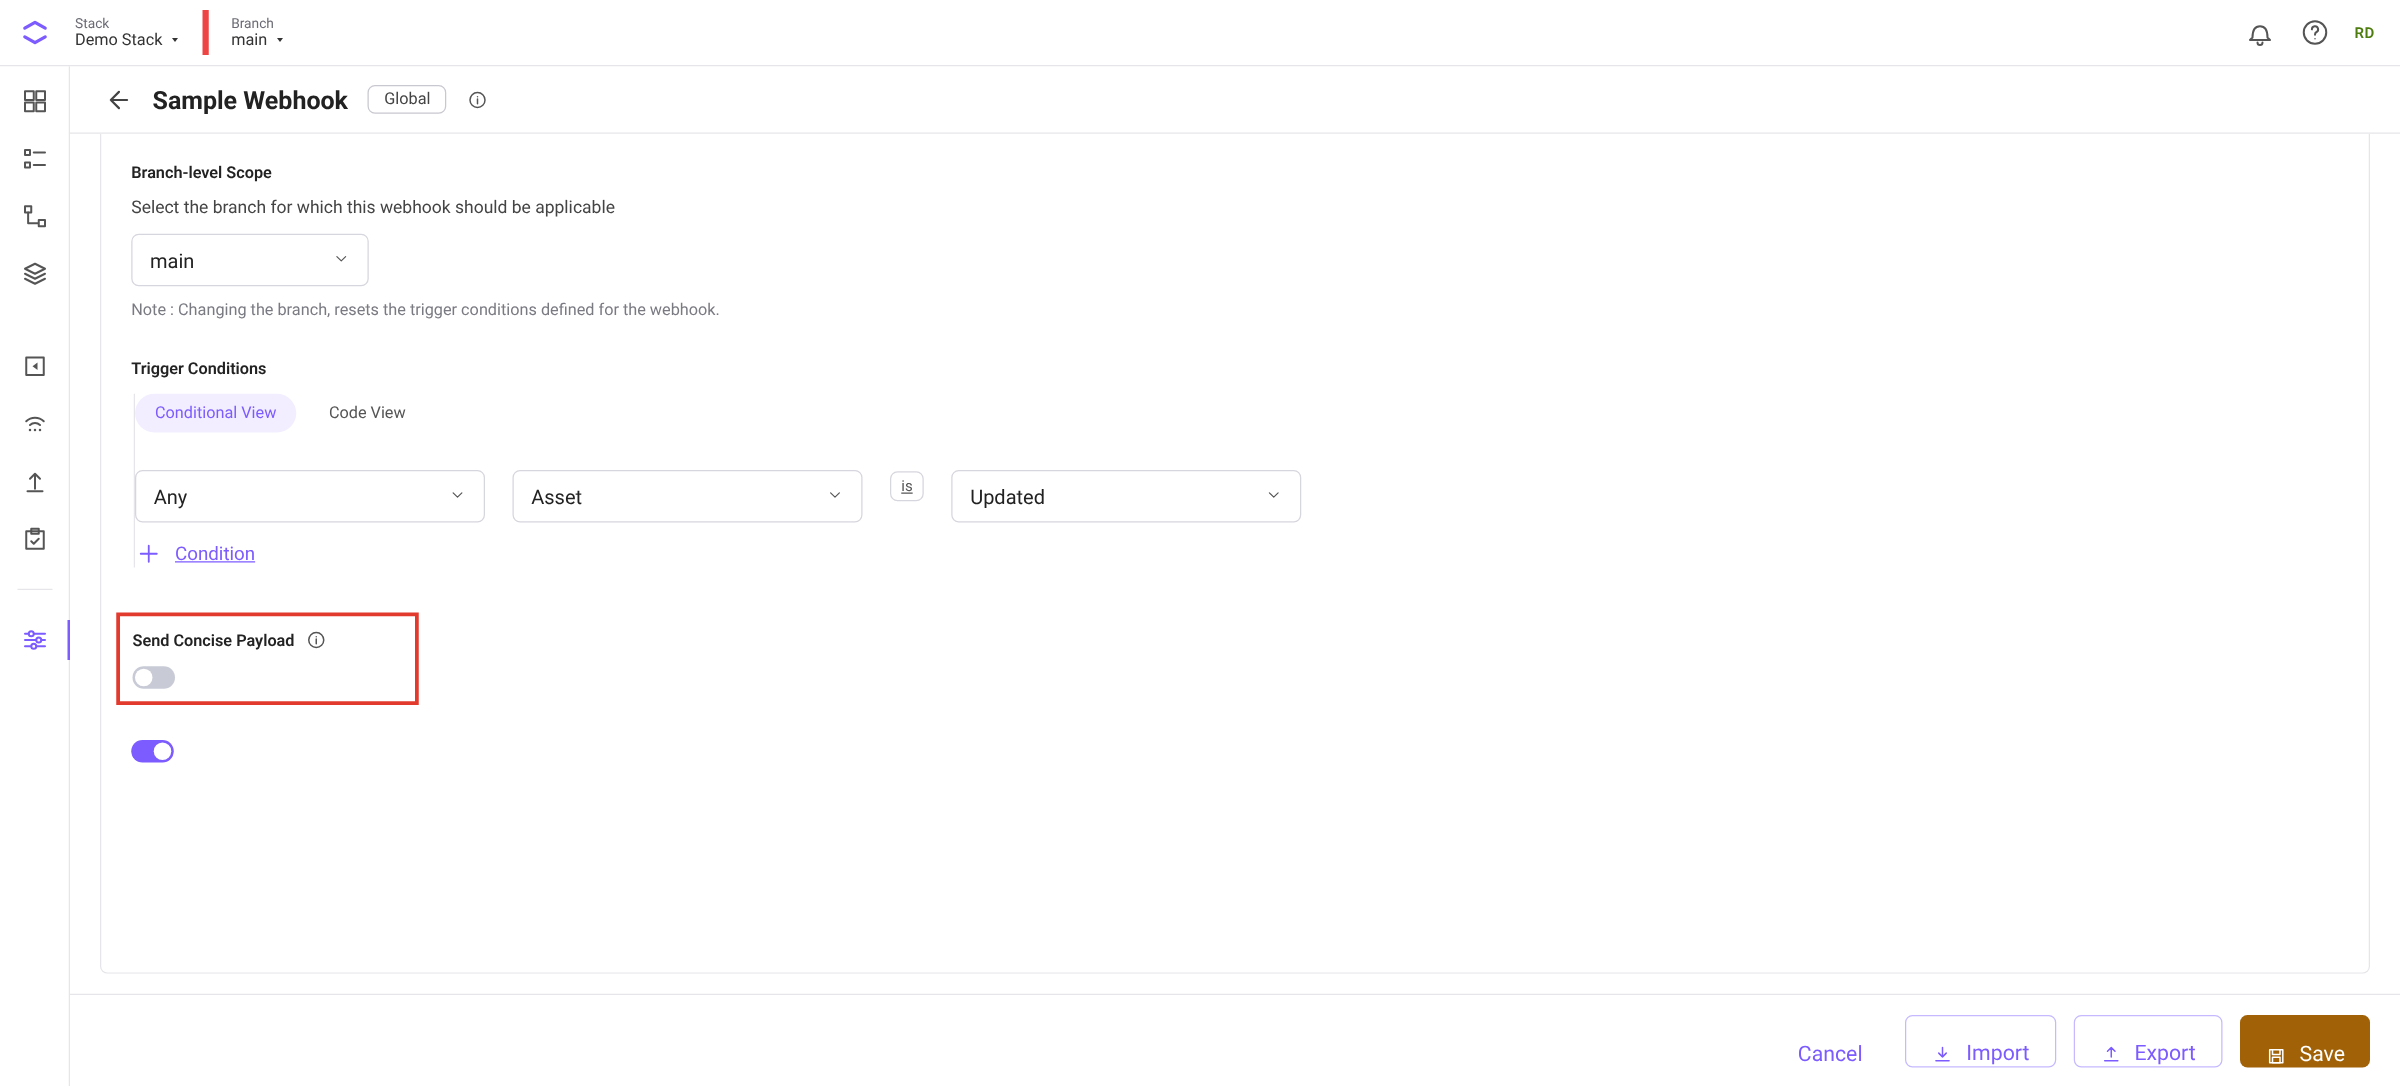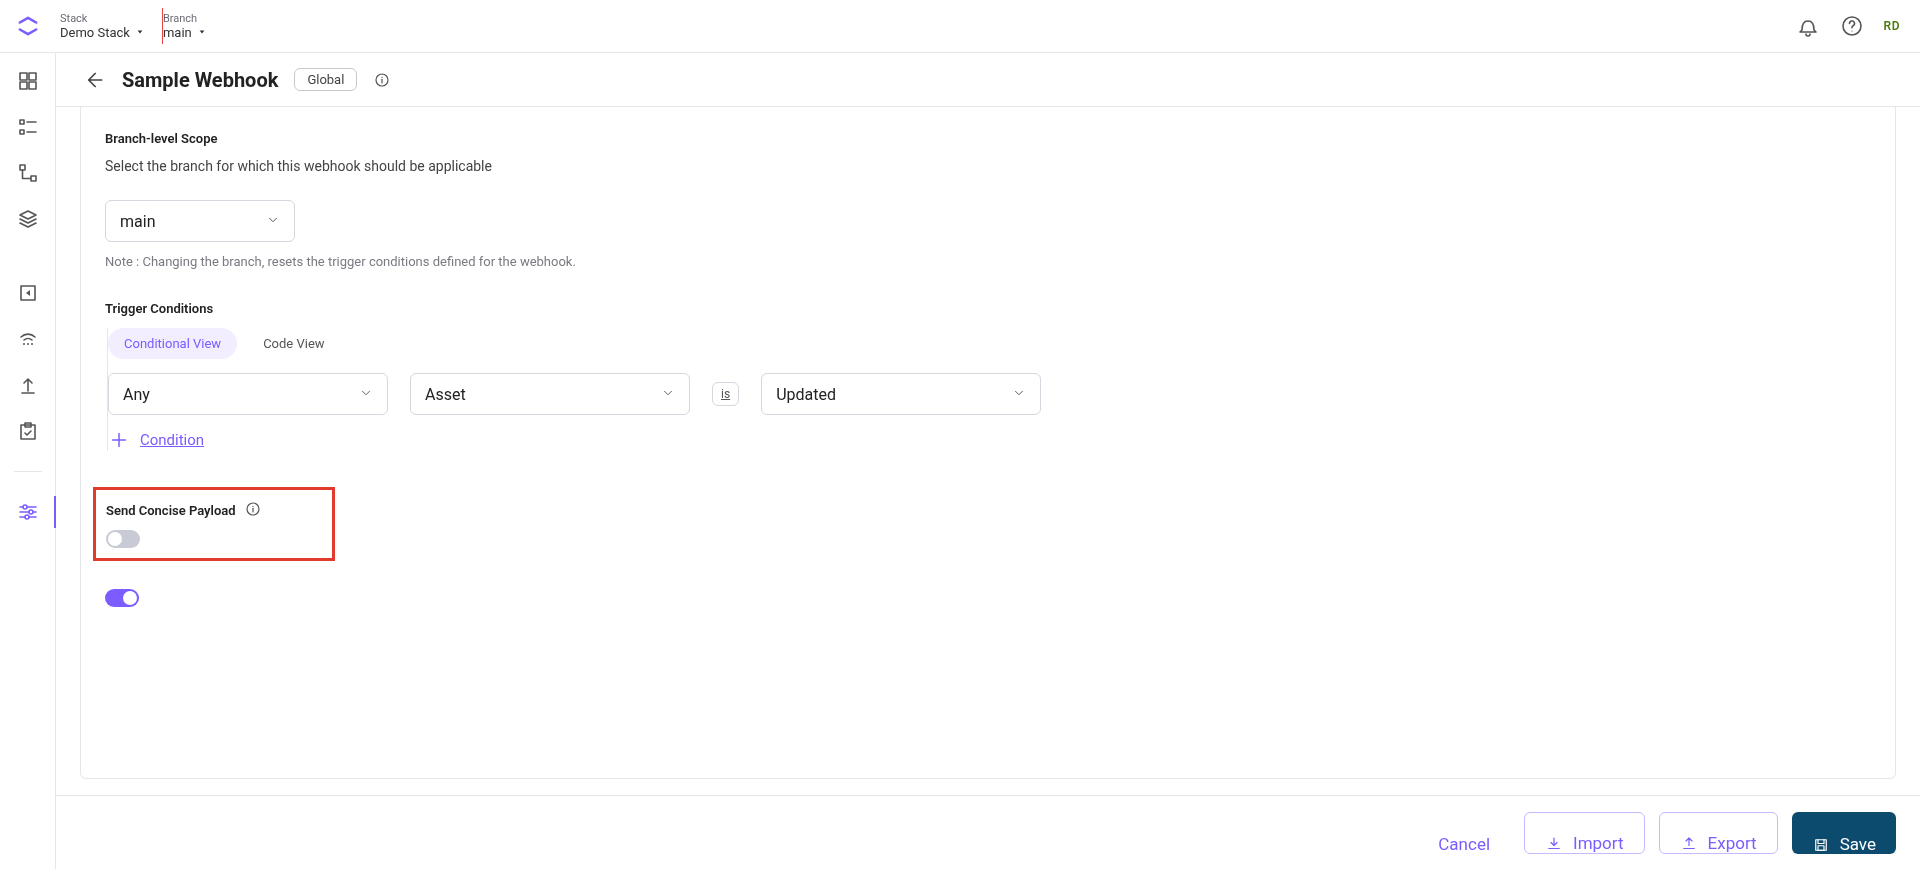--- a/index.html
+++ b/index.html
@@ -3,21 +3,21 @@
   <meta charset="utf-8">
   <style>
     * { box-sizing: border-box; margin: 0; padding: 0; }
     body { font-family: -apple-system, BlinkMacSystemFont, "Segoe UI", Roboto, sans-serif; color: #222; background: #fff; overflow: hidden; }
     .app { width: 1920px; height: 869px; display: flex; flex-direction: column; }
     
     .topbar { height: 52px; display: flex; align-items: center; padding: 0 20px 0 14px; border-bottom: 1px solid transparent; }
     .logo { width: 28px; height: 28px; color: #7c5bff; display:flex; align-items:center; justify-content:center; margin-right: 18px;}
     .stackgroup { display: flex; align-items: stretch; gap: 18px; }
     .stackcol { display: flex; flex-direction: column; justify-content: flex-end; padding: 4px 0;}
-    .stackcol + .stackcol { border-left: 1px solid #ef4444; }
+    .stackcol + .stackcol { border-left: 5px solid #ef4444; padding-left: 18px;}
     .stacklabel { font-size: 11px; color: #6b6b75; }
     .stackval { display:flex; align-items:center; gap:6px; font-size:13px; color:#333; }
     .caret-down { width:8px; height:8px; display:inline-flex;}
     .caret-down svg { width:8px; height:8px; }
     .topbar-right { margin-left:auto; display:flex; align-items:center; gap:20px; }
     .iconbtn { width:24px; height:24px; display:flex; align-items:center; justify-content:center; color:#555; cursor:pointer; }
     .avatar { font-size:12px; font-weight:600; color:#4d7c0f; letter-spacing:0.5px;}
     
     .main { flex:1; display:flex; border-top:1px solid #e6e6ea; min-height:0;}
     .rail { width:56px; border-right:1px solid #e6e6ea; display:flex; flex-direction:column; align-items:center; padding-top:16px; gap:22px; }
@@ -41,40 +41,40 @@
     .sm-muted { font-size:13px; color:#7a7a83; }
     .select { display:inline-flex; align-items:center; justify-content:space-between; border:1px solid #d6d6de; border-radius:6px; padding:0 14px; height:42px; min-width:180px; background:#fff; cursor:pointer;}
     .select .chev { color:#555; }
     .tag { border:1px solid #d6d6de; border-radius:6px; padding:4px 8px; font-size:12px; color:#555;text-decoration:underline;}
     
     .tabs { display:flex; gap:10px; margin:0 0 14px 0;}
     .tab { padding:8px 16px; border-radius:18px; font-size:13px; color:#555; cursor:pointer;}
     .tab.active { background:#f2eeff; color:#7c5bff; }
     
     .trigrow { display:flex; align-items:center; gap:22px; }
-    .trig-select { width:280px; }
+    .trig-select { width:280px;margin-top:16px; }
     
     .addcond { display:flex; align-items:center; gap:10px; color:#7c5bff; font-size:15px; margin-top:14px; cursor:pointer;}
     .addcond .label { text-decoration:underline; }
     .pluscircle { width:22px; height:22px; display:flex; align-items:center; justify-content:center;}
     
     .toggle { width:34px; height:18px; border-radius:10px; position:relative; cursor:pointer;}
     .toggle .knob { width:14px; height:14px; border-radius:50%; background:#fff; position:absolute; top:2px; }
     .toggle.off { background:#c8cbd6; }
     .toggle.off .knob { left:2px; }
     .toggle.on { background:#7c5bff; }
     .toggle.on .knob { right:2px; }
     
     .highlight { border:3px solid #e23b2e; padding:10px 70px 10px 10px; display:inline-block; }
     
     .footer { height:74px; border-top:1px solid #e6e6ea; display:flex; align-items:center; justify-content:flex-end; padding:0 24px; gap:14px; background:#fff;}
     .btn { height:42px; border-radius:6px; padding:0 20px; display:flex; align-items:flex-end; gap:10px; font-size:17px; cursor:pointer; }
     .btn.link { color:#7c5bff; background:transparent; }
     .btn.outline { border:1px solid #c6b9ff; color:#7c5bff; background:#fff;}
-    .btn.primary { background:#0c4a6e; color:#fff; }
+    .btn.primary { background:#a16207; color:#fff; }
     .btn .ic { width:18px; height:18px; display:flex; align-items:center; justify-content:center;}
     
     svg { stroke:currentColor; fill:none; stroke-width:1.6; stroke-linecap:round; stroke-linejoin:round; }
     
     .scroll::-webkit-scrollbar { width:12px;}
     .scroll::-webkit-scrollbar-thumb { background:#c8c8d0; border-radius:6px;}
     
     .trigger-block { border-left:1px solid #e6e6ea; margin-left:2px;}
   </style>
 </head>
@@ -217,21 +217,21 @@
               <circle cx="12" cy="8.5" r="0.8" fill="currentColor" stroke="none"></circle>
               <path d="M12 11 v5"></path>
             </svg>
           </div>
       </div>
 
       <div class="scroll">
         <div class="panel">
           
           <div class="section-label">Branch-level Scope</div>
-          <div class="muted" style="margin-bottom:26px">Select the branch for which this webhook should be applicable</div>
+          <div class="muted" style="margin-bottom:13px">Select the branch for which this webhook should be applicable</div>
           <div class="select" style="width:190px;margin-bottom:12px">
             <span>main</span>
             <span class="chev"><svg width="14" height="14" viewBox="0 0 24 24">
                   <path d="M6 9 l6 6 l6 -6"></path>
                 </svg></span>
           </div>
           <div class="sm-muted" style="margin-bottom:32px">Note : Changing the branch, resets the trigger conditions defined for the webhook.</div>
 
           
           <div class="section-label">Trigger Conditions</div>

